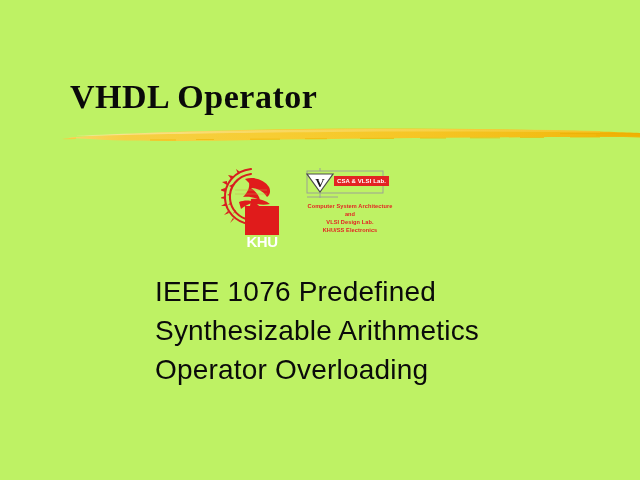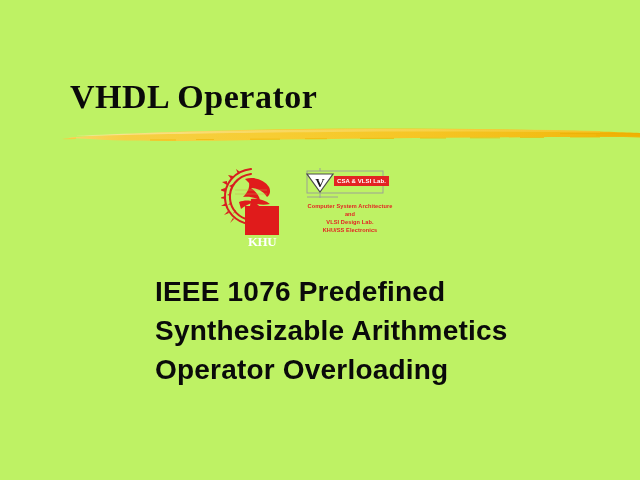--- a/index.html
+++ b/index.html
@@ -68,23 +68,23 @@
     left: 24px;
     top: 40px;
     width: 34px;
     height: 29px;
     background: #e01b1b;
     display: flex;
     align-items: center;
     justify-content: center;
   }
   #khu-block span {
-    font-family: Liberation Serif, serif;
-    font-weight: bold;
-    font-size: 13px;
+    font-family: Liberation Sans, sans-serif;
+    font-weight: bold;
+    font-size: 15px;
     color: #ffffff;
     letter-spacing: -0.5px;
     line-height: 1;
     margin-top: 41px;
   }
 
   
   #csa-logo {
     position: absolute;
     left: 77px;
@@ -127,21 +127,21 @@
 
   
   #body-lines {
     position: absolute;
     left: 155px;
     top: 272px;
     width: 460px;
   }
   .body-line {
     font-family: "Liberation Sans", "DejaVu Sans", sans-serif;
-    font-weight: bold;
+    font-weight: normal;
     font-size: 28px;
     line-height: 39px;
     color: #0a0a0a;
     white-space: nowrap;
     letter-spacing: 0.2px;
   }
 </style>
 </head>
 <body>
 

